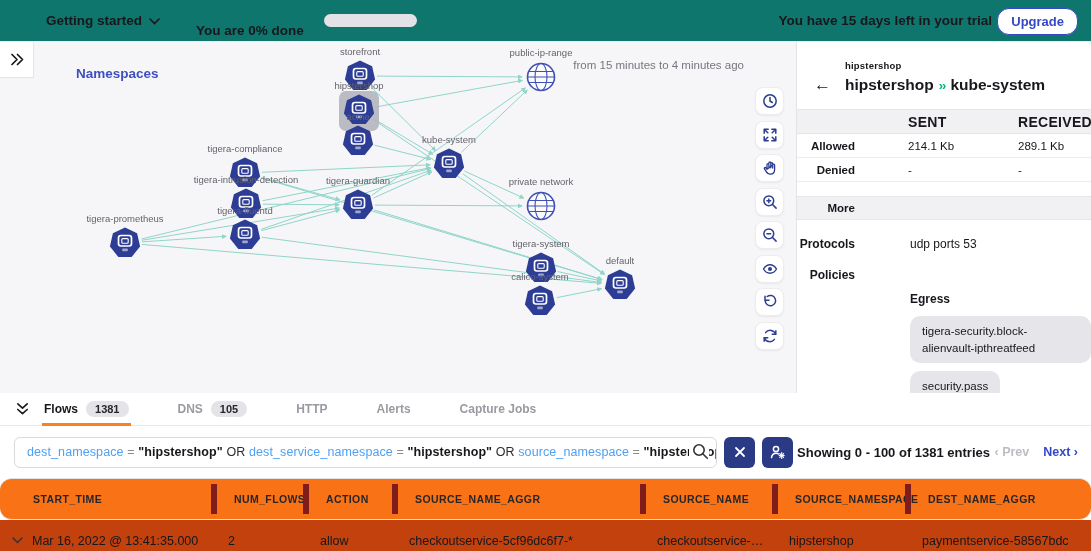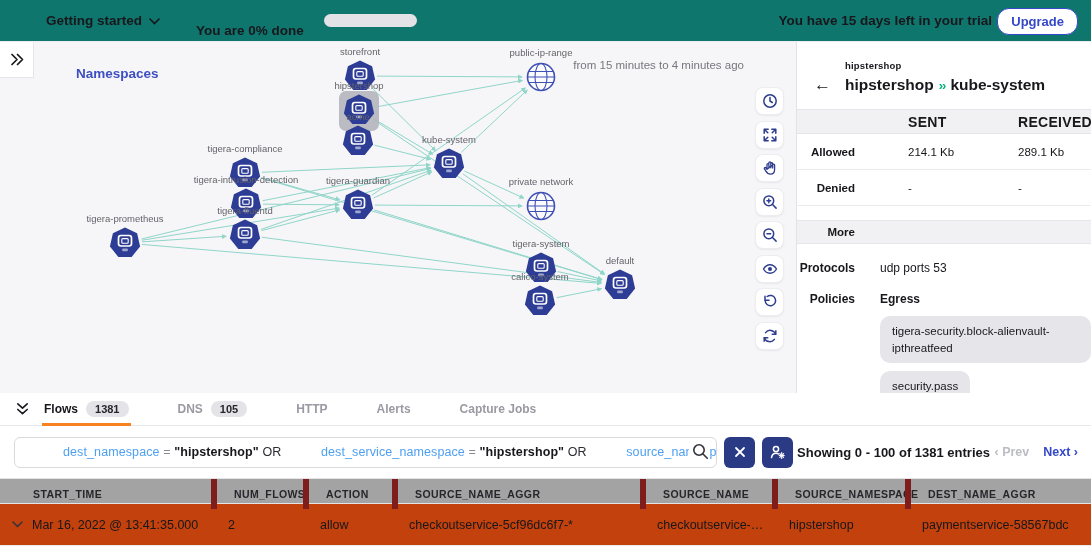--- a/index.html
+++ b/index.html
@@ -32,62 +32,62 @@
   
   .details { width:295px; border-left:1px solid #e3e3e6; background:#fff; overflow:hidden; font-size:12px; }
   .d-head { padding:18px 0 14px 17px; }
   .d-crumb { font-size:9.5px; font-weight:700; margin-left:31px; letter-spacing:.2px; }
   .d-title-row { display:flex; align-items:center; margin-top:4px; }
   .d-back { font-size:17px; cursor:pointer; width:31px; }
   .d-title { font-weight:700; font-size:15.5px; }
   .d-sep { color:#00b278; font-weight:700; font-size:13px; margin:0 5px; letter-spacing:-1px; }
   .band { background:#f1f1f4; border-top:1px solid #e6e6e9; border-bottom:1px solid #e6e6e9; }
   .stat-head { display:flex; height:25px; align-items:center; font-size:14px; font-weight:700; letter-spacing:.3px; }
-  .stat-row { display:flex; align-items:center; height:36px; border-bottom:1px solid #ececef; font-size:11.5px; }
+  .stat-row { display:flex; align-items:center; height:24px; border-bottom:1px solid #ececef; font-size:11.5px; }
   .c1 { width:58px; text-align:right; font-weight:700; flex:none; }
   .c2 { width:110px; margin-left:53px; flex:none; }
   .c3 { flex:1; }
   .more-band { height:24px; display:flex; align-items:center; font-size:11.5px; font-weight:700; margin-top:14px; }
-  .kv { display:flex; margin-top:17px; }
+  .kv { display:flex; margin-top:17px;gap:30px; }
   .kv .val { margin-left:25px; flex:1; }
   .pills { display:flex; flex-direction:column; align-items:flex-start; gap:8px; margin-top:10px; }
   .pill { background:#e6e6ea; border-radius:10px; padding:7px 12px; font-size:11.5px; line-height:1.45;
     max-width:238px; cursor:pointer; }
-  .egress { font-weight:700; }
+  .egress { font-weight:700;margin-top:24px; }
 
   
   .tabbar { height:33px; display:flex; align-items:center; border-bottom:1px solid #e8e8ea; background:#fff; }
   .tab-collapse { width:44px; display:flex; justify-content:center; cursor:pointer; }
   .tab { display:flex; align-items:center; gap:8px; font-size:12px; font-weight:700; color:#9a9aa2;
     margin-right:34px; height:33px; position:relative; cursor:pointer; }
   .tab.active { color:#17171c; }
   .tab.active::after { content:""; position:absolute; left:-2px; right:-2px; bottom:0; height:3px; background:#f8821f; }
   .badge { background:#e4e4e8; color:#26262b; border-radius:9px; padding:2px 9px; font-size:11px; font-weight:700; }
 
   
   .search-row { height:52px; display:flex; align-items:center; background:#fff; position:relative; }
   .search-box { margin-left:14px; width:703px; height:31px; border:1px solid #d9d9de; border-radius:6px; background:#fff;
     display:flex; align-items:center; overflow:hidden; position:relative; cursor:text; }
   .query { white-space:nowrap; padding-left:12px; font-size:12.5px; letter-spacing:.1px; flex:1; overflow:hidden; }
-  .tok-field { color:#4fa0f2;margin-left:36px; }
+  .tok-field { color:#4fa0f2; }
   .tok-op { color:#8a8a92; }
   .tok-value { color:#17171c; font-weight:700; }
   .tok-kw { color:#2b2b31; }
   .search-glass { position:absolute; right:7px; top:5px; background:#fff; padding-left:3px; }
   .sq-btn { width:31px; height:31px; margin-left:7px; background:#2b3a85; border:none; border-radius:6px;
     display:flex; align-items:center; justify-content:center; cursor:pointer; }
   .showing { position:absolute; right:101px; font-weight:700; font-size:13px; }
   .pager { position:absolute; right:13px; display:flex; gap:14px; font-size:12.5px; font-weight:700; }
   .prev { color:#bcbcc3; cursor:default; }
   .next { color:#3548c8; cursor:pointer; }
 
   
-  .ftable-head { display:grid; grid-template-columns:211px 92px 89px 248px 132px 133px 1fr; height:26px;
-    background:#a3a3a3; border-top:1px solid #e4e4e7; border-bottom:1px solid #e4e4e7; align-items:center;
-    font-size:10.5px; font-weight:700; letter-spacing:.4px; color:#26262b; }
+  .ftable-head { display:grid; grid-template-columns:211px 92px 89px 248px 132px 133px 1fr; height:42px;
+    background:#f97316; border-top:1px solid #e4e4e7; border-bottom:1px solid #e4e4e7; align-items:center;
+    font-size:10.5px; font-weight:700; letter-spacing:.4px; color:#26262b;border-radius:12px; }
   .ftable-head > div { border-left:6px solid #7f1d1d; padding-left:17px; line-height:30px; height:30px; }
   .ftable-head > div:first-child { border-left:none; padding-left:33px; }
   .frow { display:grid; grid-template-columns:211px 92px 89px 248px 132px 133px 1fr; height:42px; align-items:center;
     font-size:12.5px; font-weight:500; border-bottom:1px solid #ececef; background:#c2410c; cursor:pointer; }
   .frow > div { padding-left:17px; white-space:nowrap; overflow:hidden; }
   .frow > div:first-child { padding-left:12px; display:flex; align-items:center; gap:9px; }
 </style>
 </head>
 <body>
 

